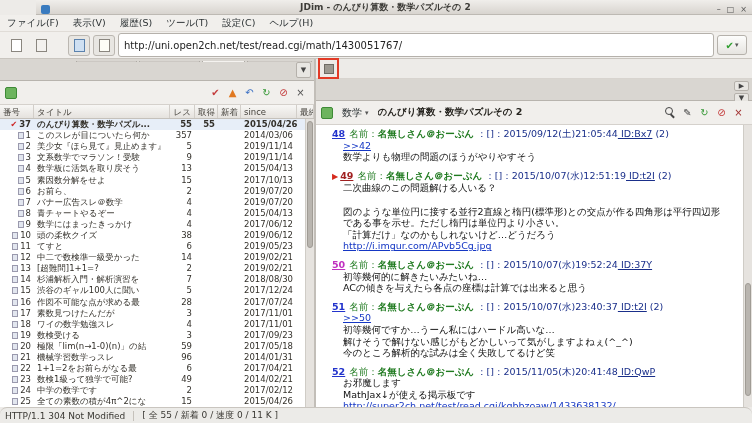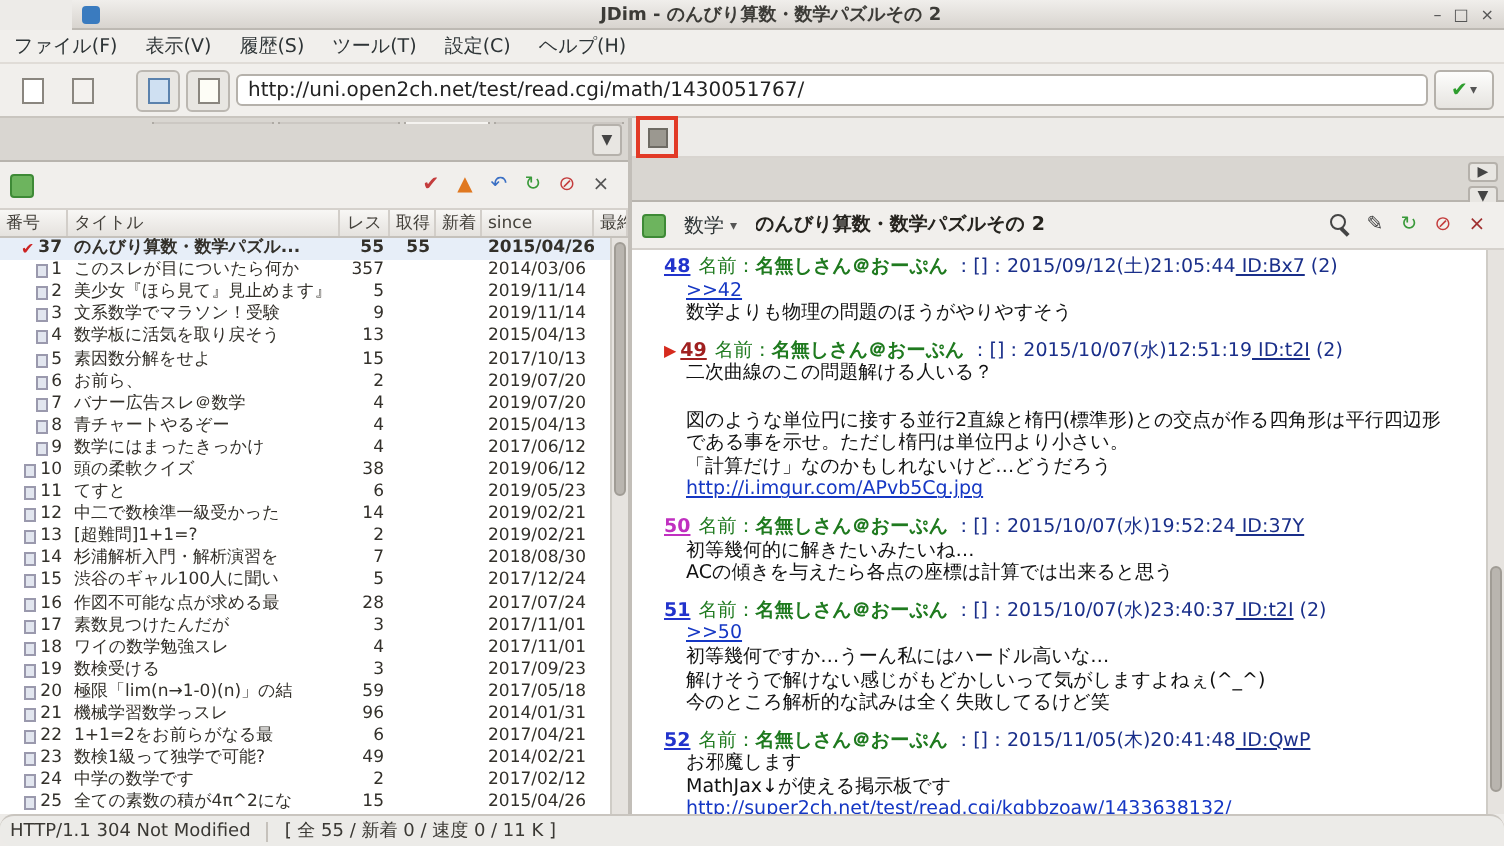--- a/index.html
+++ b/index.html
@@ -1,40 +1,40 @@
 <!DOCTYPE html>
 <html><head>
 <meta charset="utf-8">
 <style>
   * { margin:0; padding:0; box-sizing:border-box; }
   html,body { width:752px; height:423px; overflow:hidden; }
   body { font-family:"DejaVu Sans","Liberation Sans",sans-serif; font-size:10px; color:#2e3436; background:#d4d0cb; }
   .window { width:752px; height:423px; display:flex; flex-direction:column; background:#edebe8; }
 
   
-  .titlebar { height:15px; background:linear-gradient(#f0eeeb,#d8d4cf); border-bottom:1px solid #bdb9b3; display:flex; align-items:center; padding:0 5px; font-size:9px;margin-left:36px; }
+  .titlebar { height:15px; background:linear-gradient(#f0eeeb,#d8d4cf); border-bottom:1px solid #bdb9b3; display:flex; align-items:flex-end; padding:0 5px; font-size:9px;margin-left:36px; }
   .app-icon { width:9px; height:9px; background:#3a7bbf; border-radius:2px; margin-right:4px; }
   .titlebar .title { flex:1; text-align:center; font-weight:bold; color:#3c3b37; white-space:nowrap; overflow:hidden; }
   .win-controls { display:flex; gap:6px; color:#555; }
   .win-controls span { cursor:default; font-size:8px; }
 
   
   .menubar { height:17px; background:#f1efec; border-bottom:1px solid #e0dcd7; display:flex; align-items:center; font-size:9.5px; }
   .menu-item { padding:8px 7px; white-space:nowrap; }
 
   
   .toolbar { height:27px; background:#f1efec; border-bottom:1px solid #c9c5bf; display:flex; align-items:center; gap:3px; padding:2px 5px; }
   .tool-btn { width:22px; height:21px; border:1px solid transparent; border-radius:3px; display:flex; align-items:center; justify-content:center; }
   .tool-btn.framed { border-color:#bbb7b1; background:#e8e6e2; }
   .page-icon { width:11px; height:13px; background:#fff; border:1px solid #8a867f; }
   .page-icon.p2 { background:#f3f1ee; }
   .page-icon.p3 { background:#cfe0f2; border-color:#5b82ad; }
   .page-icon.p4 { background:#fdfdf6; }
   .gap { width:10px; }
-  .url-input { flex:1; height:16px; border:1px solid #b5b1ab; border-radius:3px; background:#fff; padding:0 5px; font-size:10px; color:#222; font-family:inherit; }
+  .url-input { flex:1; height:24px; border:1px solid #b5b1ab; border-radius:3px; background:#fff; padding:0 5px; font-size:10px; color:#222; font-family:inherit; }
   .open-btn { width:30px; height:20px; border:1px solid #b5b1ab; border-radius:3px; background:linear-gradient(#fdfdfc,#e6e4e0); display:flex; align-items:center; justify-content:center; gap:1px; }
   .open-btn .chk { color:#2f9e2f; font-size:10px; }
   .open-btn .caret { color:#555; font-size:7px; }
 
   
   .main { flex:1; display:flex; min-height:0; }
   .board-pane { width:316px; display:flex; flex-direction:column; border-right:2px solid #c2beb8; background:#edebe8; min-height:0; }
   .thread-pane { flex:1; display:flex; flex-direction:column; min-width:0; min-height:0; background:#0f766e; }
 
   

